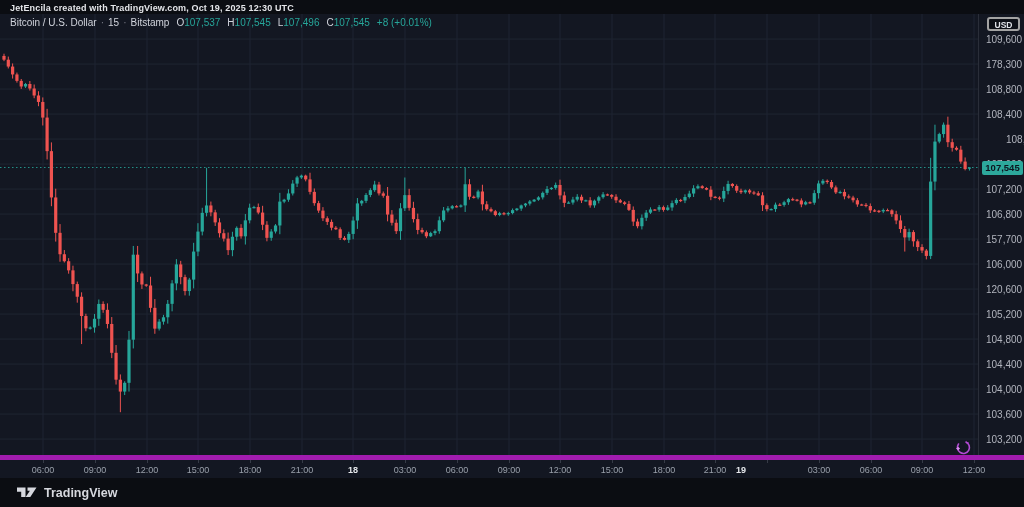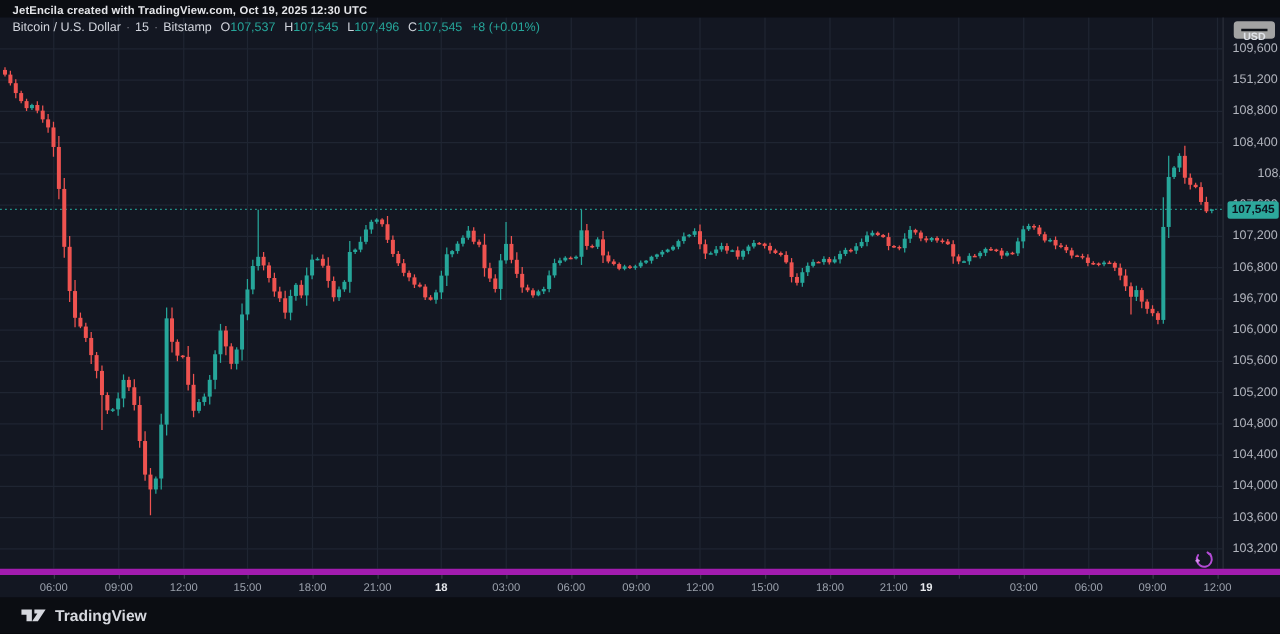--- a/index.html
+++ b/index.html
@@ -21,21 +21,21 @@
     font-size:10px; color:#d1d4dc; white-space:nowrap;
   }
   .legend .sep { color:#787b86; margin:0 4px; }
   .legend .lbl { color:#d1d4dc; margin-left:7px; }
   .legend .val { color:#26a69a; }
   .legend .chg { color:#26a69a; margin-left:7px; }
   .price-axis { position:absolute; left:978px; top:0; width:46px; height:441px; border-left:1px solid #2a2e39; }
   .price-label { position:absolute; left:7px; transform:translateY(-50%); font-size:10px; color:#b2b5be; }
   .usd-btn {
     position:absolute; top:3px; left:8px; width:33px; height:14px;
-    background:#0d1017; color:#e0e3e9; border:6px solid #a3a3a3; border-radius:3px;
+    background:#0d1017; color:#e0e3e9; border:2px solid #a3a3a3; border-radius:3px;
     font-size:8.5px; font-weight:bold; line-height:12px; text-align:center;
     font-family:inherit; padding:0; z-index:6; cursor:pointer;
   }
   .price-badge {
     position:absolute; left:3px; width:41px; height:14px; z-index:4;
     background:#2da89c; color:#0c141f; font-size:9.5px; font-weight:bold;
     border-radius:2px; text-align:center; line-height:14px; transform:translateY(-50%);
   }
   .time-axis { position:absolute; top:441px; left:0; width:1024px; height:23px; border-top:5px solid #a21caf; }
   .time-label { position:absolute; top:5px; transform:translateX(-50%); font-size:9px; color:#9aa0ab; }
@@ -558,30 +558,30 @@
           <path d="M14 1.5 L14.6 4.2 L17.2 4.6 L14.8 6 Z" fill="#b44bd6"></path>
           <path d="M5 10.5 l2.2 0 M6.1 9.4 l0 2.2" stroke="#d98df0" stroke-width="1.4" stroke-linecap="round"></path>
         </svg>
       </div>
     </div>
 
     <div class="price-axis">
       <button class="usd-btn">USD</button>
       <div id="price-labels">
           <div class="price-label" style="top: 25.0625px;">109,600</div>
-          <div class="price-label" style="top: 50.0625px;">151,200</div>
+          <div class="price-label" style="top: 50.0625px;">178,300</div>
           <div class="price-label" style="top: 75.0625px;">108,800</div>
           <div class="price-label" style="top: 100.062px;">108,400</div>
           <div class="price-label" style="top: 125.062px; margin-left: 20px;">108,000</div>
           <div class="price-label" style="top: 150.062px;">107,600</div>
           <div class="price-label" style="top: 175.062px;">107,200</div>
           <div class="price-label" style="top: 200.062px;">106,800</div>
-          <div class="price-label" style="top: 225.062px;">196,700</div>
+          <div class="price-label" style="top: 225.062px;">157,700</div>
           <div class="price-label" style="top: 250.062px;">106,000</div>
-          <div class="price-label" style="top: 275.062px;">105,600</div>
+          <div class="price-label" style="top: 275.062px;">120,600</div>
           <div class="price-label" style="top: 300.062px;">105,200</div>
           <div class="price-label" style="top: 325.062px;">104,800</div>
           <div class="price-label" style="top: 350.062px;">104,400</div>
           <div class="price-label" style="top: 375.062px;">104,000</div>
           <div class="price-label" style="top: 400.062px;">103,600</div>
           <div class="price-label" style="top: 425.062px;">103,200</div>
         </div>
       <div class="price-badge" style="top: 153.5px;">107,545</div>
     </div>
 

